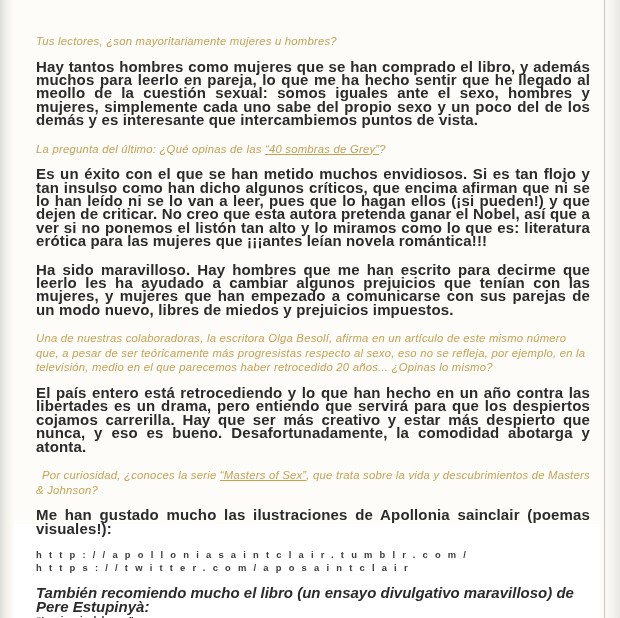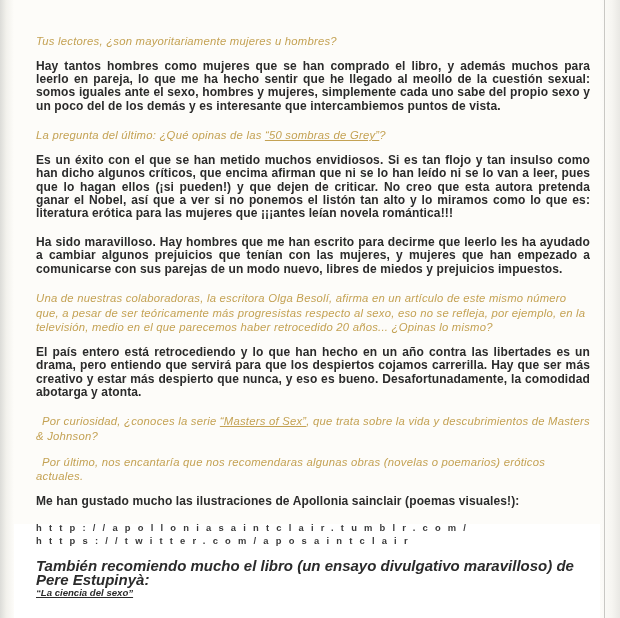--- a/index.html
+++ b/index.html
@@ -65,21 +65,21 @@
     text-indent: 6px;
   }
   .question u,
   .question .ul {
     text-decoration: underline;
   }
 
   
   .answer {
     color: #2b2b2b;
-    font-size: 12px;
+    font-size: 15px;
     line-height: 13.4px;
     text-align: justify;
     margin: 0 0 15px 0;
     letter-spacing: 0.01em;
     font-weight: 600;
   }
   .answer.tight {
     margin-bottom: 13px;
   }
 
@@ -125,31 +125,30 @@
 
   <div id="edge-left"></div>
   <div id="edge-right"></div>
   <div id="edge-rule"></div>
 
   <div id="content">
 
     <p class="question">Tus lectores, ¿son mayoritariamente mujeres u hombres?</p>
     <p class="answer">Hay tantos hombres como mujeres que se han comprado el libro, y además muchos para leerlo en pareja, lo que me ha hecho sentir que he llegado al meollo de la cuestión sexual: somos iguales ante el sexo, hombres y mujeres, simplemente cada uno sabe del propio sexo y un poco del de los demás y es interesante que intercambiemos puntos de vista.</p>
 
-    <p class="question"><span>La pregunta del último: ¿Qué opinas de las </span><span class="ul">“50 sombras de Grey”</span><span>?</span></p>
+    <p class="question"><span>La pregunta del último: ¿Qué opinas de las </span><span class="ul">“40 sombras de Grey”</span><span>?</span></p>
     <p class="answer">Es un éxito con el que se han metido muchos envidiosos. Si es tan flojo y tan insulso como han dicho algunos críticos, que encima afirman que ni se lo han leído ni se lo van a leer, pues que lo hagan ellos (¡si pueden!) y que dejen de criticar. No creo que esta autora pretenda ganar el Nobel, así que a ver si no ponemos el listón tan alto y lo miramos como lo que es: literatura erótica para las mujeres que ¡¡¡antes leían novela romántica!!!</p>
 
     <p class="answer">Ha sido maravilloso. Hay hombres que me han escrito para decirme que leerlo les ha ayudado a cambiar algunos prejuicios que tenían con las mujeres, y mujeres que han empezado a comunicarse con sus parejas de un modo nuevo, libres de miedos y prejuicios impuestos.</p>
 
     <p class="question">Una de nuestras colaboradoras, la escritora Olga Besolí, afirma en un artículo de este mismo número que, a pesar de ser teóricamente más progresistas respecto al sexo, eso no se refleja, por ejemplo, en la televisión, medio en el que parecemos haber retrocedido 20 años... ¿Opinas lo mismo?</p>
     <p class="answer">El país entero está retrocediendo y lo que han hecho en un año contra las libertades es un drama, pero entiendo que servirá para que los despiertos cojamos carrerilla. Hay que ser más creativo y estar más despierto que nunca, y eso es bueno. Desafortunadamente, la comodidad abotarga y atonta.</p>
 
     <p class="question indent"><span>Por curiosidad, ¿conoces la serie </span><span class="ul">“Masters of Sex”</span><span>, que trata sobre la vida y descubrimientos de Masters &amp; Johnson?</span></p>
 
-    <p class="question indent">Por último, nos encantaría que nos recomendaras algunas obras (novelas o poemarios) eróticos actuales.</p>
     <p class="answer tight">Me han gustado mucho las ilustraciones de Apollonia sainclair  (poemas visuales!):</p>
 
     <div class="url-block">
       <div class="url-line">http://apolloniasaintclair.tumblr.com/</div>
       <div class="url-line">https://twitter.com/aposaintclair</div>
     </div>
 
     <p class="reco-intro">También recomiendo mucho el libro (un ensayo divulgativo maravilloso) de Pere Estupinyà:</p>
     <p class="reco-item"><span class="ul">“La ciencia del sexo”</span><span></span></p>
 

